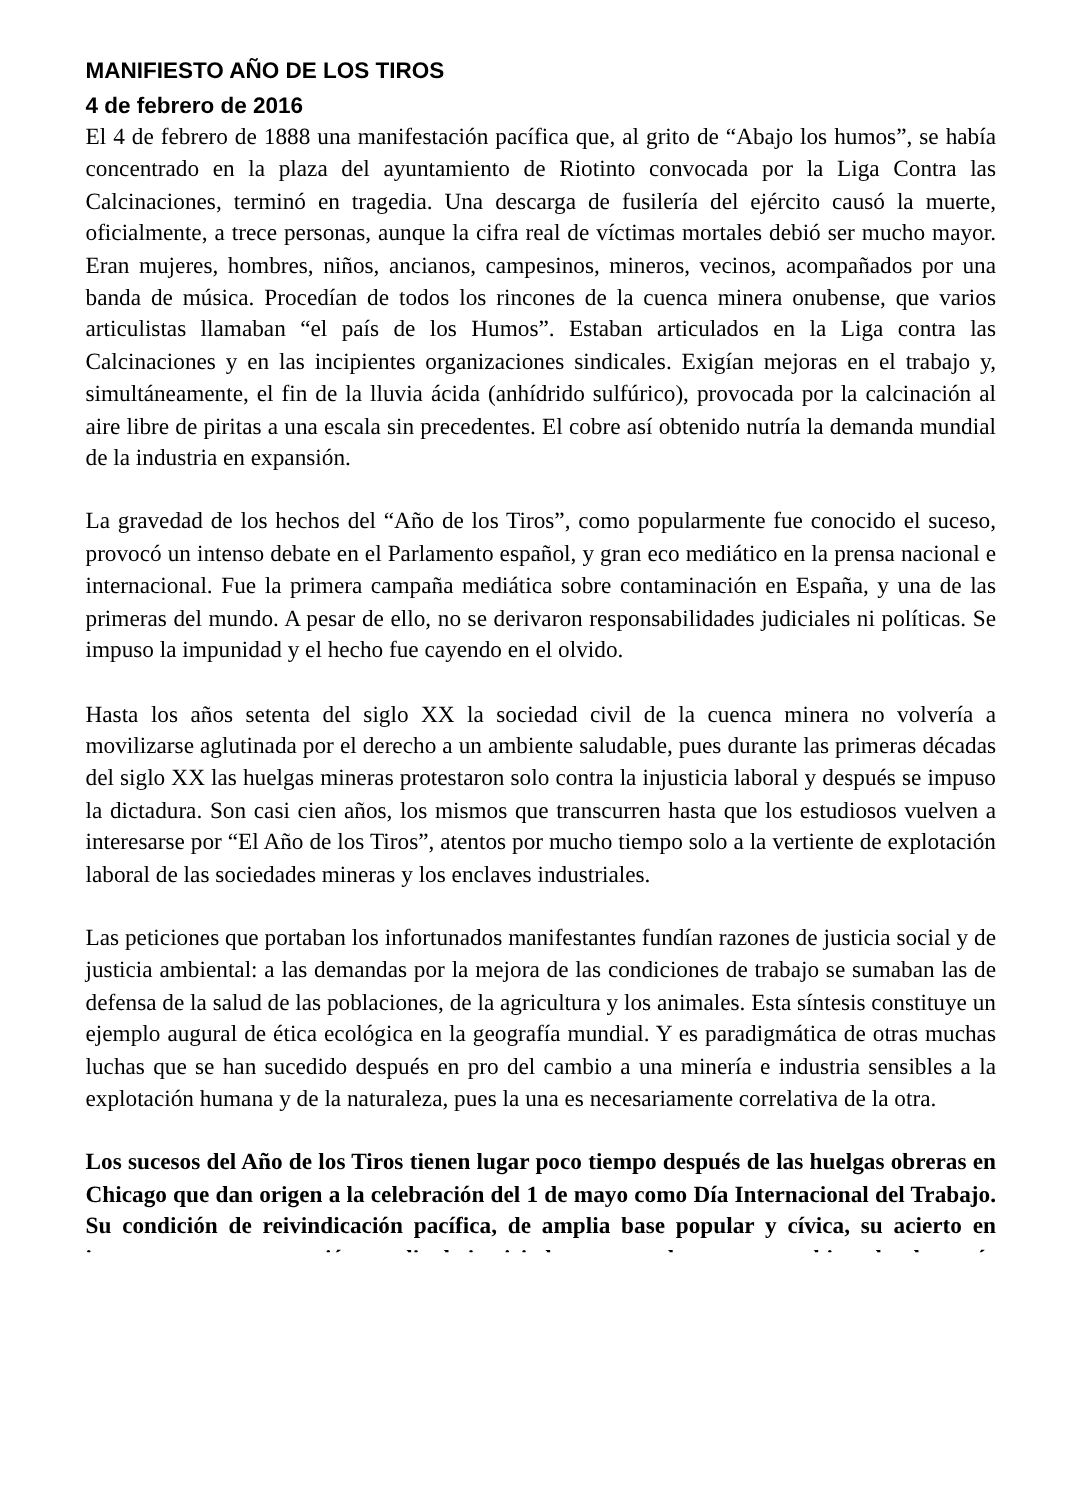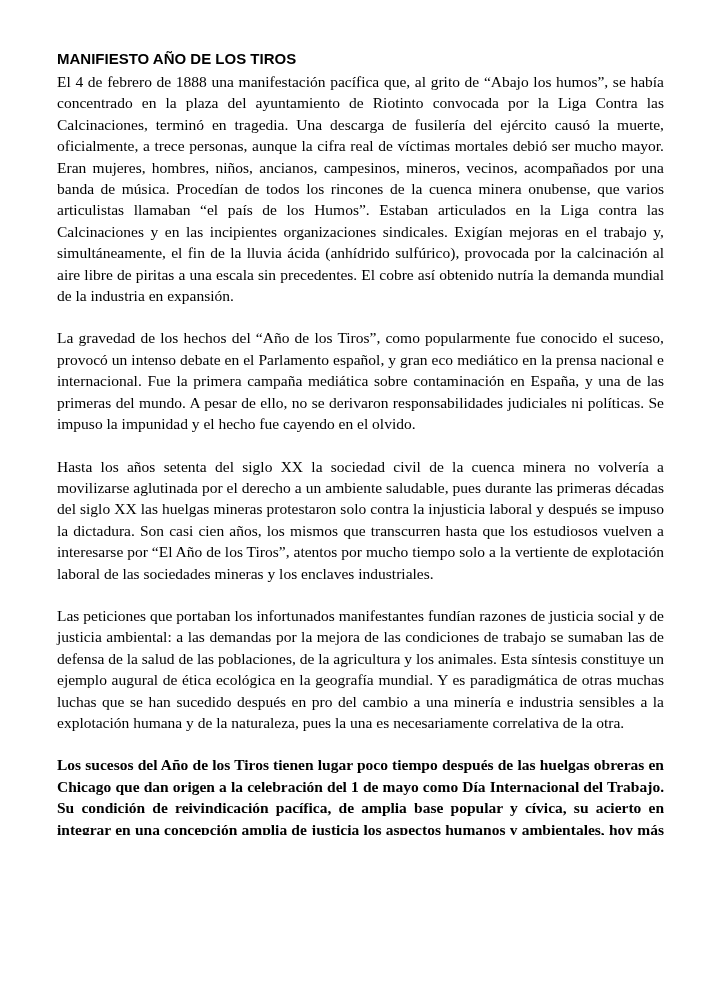--- a/index.html
+++ b/index.html
@@ -5,21 +5,21 @@
   html, body {
     margin: 0;
     padding: 0;
     background: #ffffff;
   }
   .page {
     width: 725px;
     height: 835px;
     background: #ffffff;
     box-sizing: border-box;
-    padding: 48px 57px 30px 57px;
+    padding: 37px 57px 30px 57px;
     overflow: hidden;
   }
   .doc-title {
     font-family: "Liberation Sans", sans-serif;
     font-weight: bold;
     font-size: 15px;
     color: #000000;
     margin: 0 0 2px 0;
     line-height: 21px;
   }
@@ -42,20 +42,21 @@
   .doc-body p:last-child {
     margin-bottom: 0;
     font-weight: bold;
   }
 </style>
 </head>
 <body>
 
 <div class="page">
   <h1 class="doc-title">MANIFIESTO AÑO DE LOS TIROS</h1>
+  <div class="doc-date">4 de febrero de 2016</div>
   <div class="doc-body">
     <p>El 4 de febrero de 1888 una manifestación pacífica que, al grito de “Abajo los humos”, se había concentrado en la plaza del ayuntamiento de Riotinto convocada por la Liga Contra las Calcinaciones, terminó en tragedia. Una descarga de fusilería del ejército causó la muerte, oficialmente, a trece personas, aunque la cifra real de víctimas mortales debió ser mucho mayor. Eran mujeres, hombres, niños, ancianos, campesinos, mineros, vecinos, acompañados por una banda de música. Procedían de todos los rincones de la cuenca minera onubense, que varios articulistas llamaban “el país de los Humos”. Estaban articulados en la Liga contra las Calcinaciones y en las incipientes organizaciones sindicales. Exigían mejoras en el trabajo y, simultáneamente, el fin de la lluvia ácida (anhídrido sulfúrico), provocada por la calcinación al aire libre de piritas a una escala sin precedentes. El cobre así obtenido nutría la demanda mundial de la industria en expansión.</p>
     <p>La gravedad de los hechos del “Año de los Tiros”, como popularmente fue conocido el suceso, provocó un intenso debate en el Parlamento español, y gran eco mediático en la prensa nacional e internacional. Fue la primera campaña mediática sobre contaminación en España, y una de las primeras del mundo. A pesar de ello, no se derivaron responsabilidades judiciales ni políticas. Se impuso la impunidad y el hecho fue cayendo en el olvido.</p>
     <p>Hasta los años setenta del siglo XX la sociedad civil de la cuenca minera no volvería a movilizarse aglutinada por el derecho a un ambiente saludable, pues durante las primeras décadas del siglo XX las huelgas mineras protestaron solo contra la injusticia laboral y después se impuso la dictadura. Son casi cien años, los mismos que transcurren hasta que los estudiosos vuelven a interesarse por “El Año de los Tiros”, atentos por mucho tiempo solo a la vertiente de explotación laboral de las sociedades mineras y los enclaves industriales.</p>
     <p>Las peticiones que portaban los infortunados manifestantes fundían razones de justicia social y de justicia ambiental: a las demandas por la mejora de las condiciones de trabajo se sumaban las de defensa de la salud de las poblaciones, de la agricultura y los animales. Esta síntesis constituye un ejemplo augural de ética ecológica en la geografía mundial. Y es paradigmática de otras muchas luchas que se han sucedido después en pro del cambio a una minería e industria sensibles a la explotación humana y de la naturaleza, pues la una es necesariamente correlativa de la otra.</p>
     <p>Los sucesos del Año de los Tiros tienen lugar poco tiempo después de las huelgas obreras en Chicago que dan origen a la celebración del 1 de mayo como Día Internacional del Trabajo. Su condición de reivindicación pacífica, de amplia base popular y cívica, su acierto en integrar en una concepción amplia de justicia los aspectos humanos y ambientales, hoy más aceptada, pero necesitada aun de respaldo y ocasiones simbólicas que la celebren, nos lleva a proponer el 4 de febrero de 1888 como Día Internacional del ¿ecologismo social?.</p>
   </div>
 </div>
 
 </body></html>

